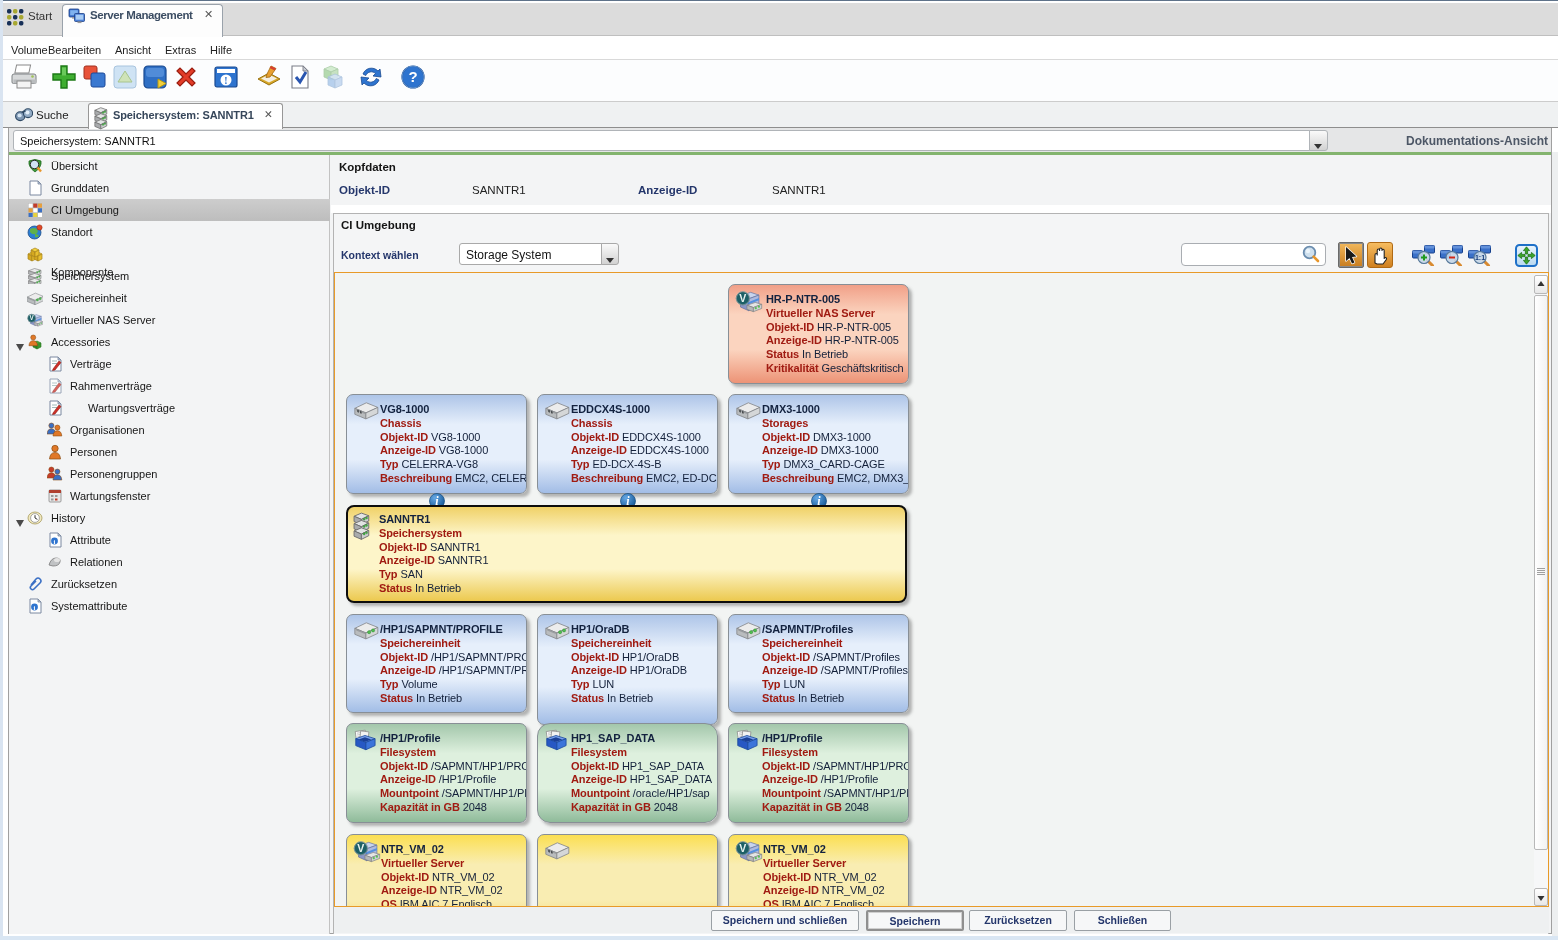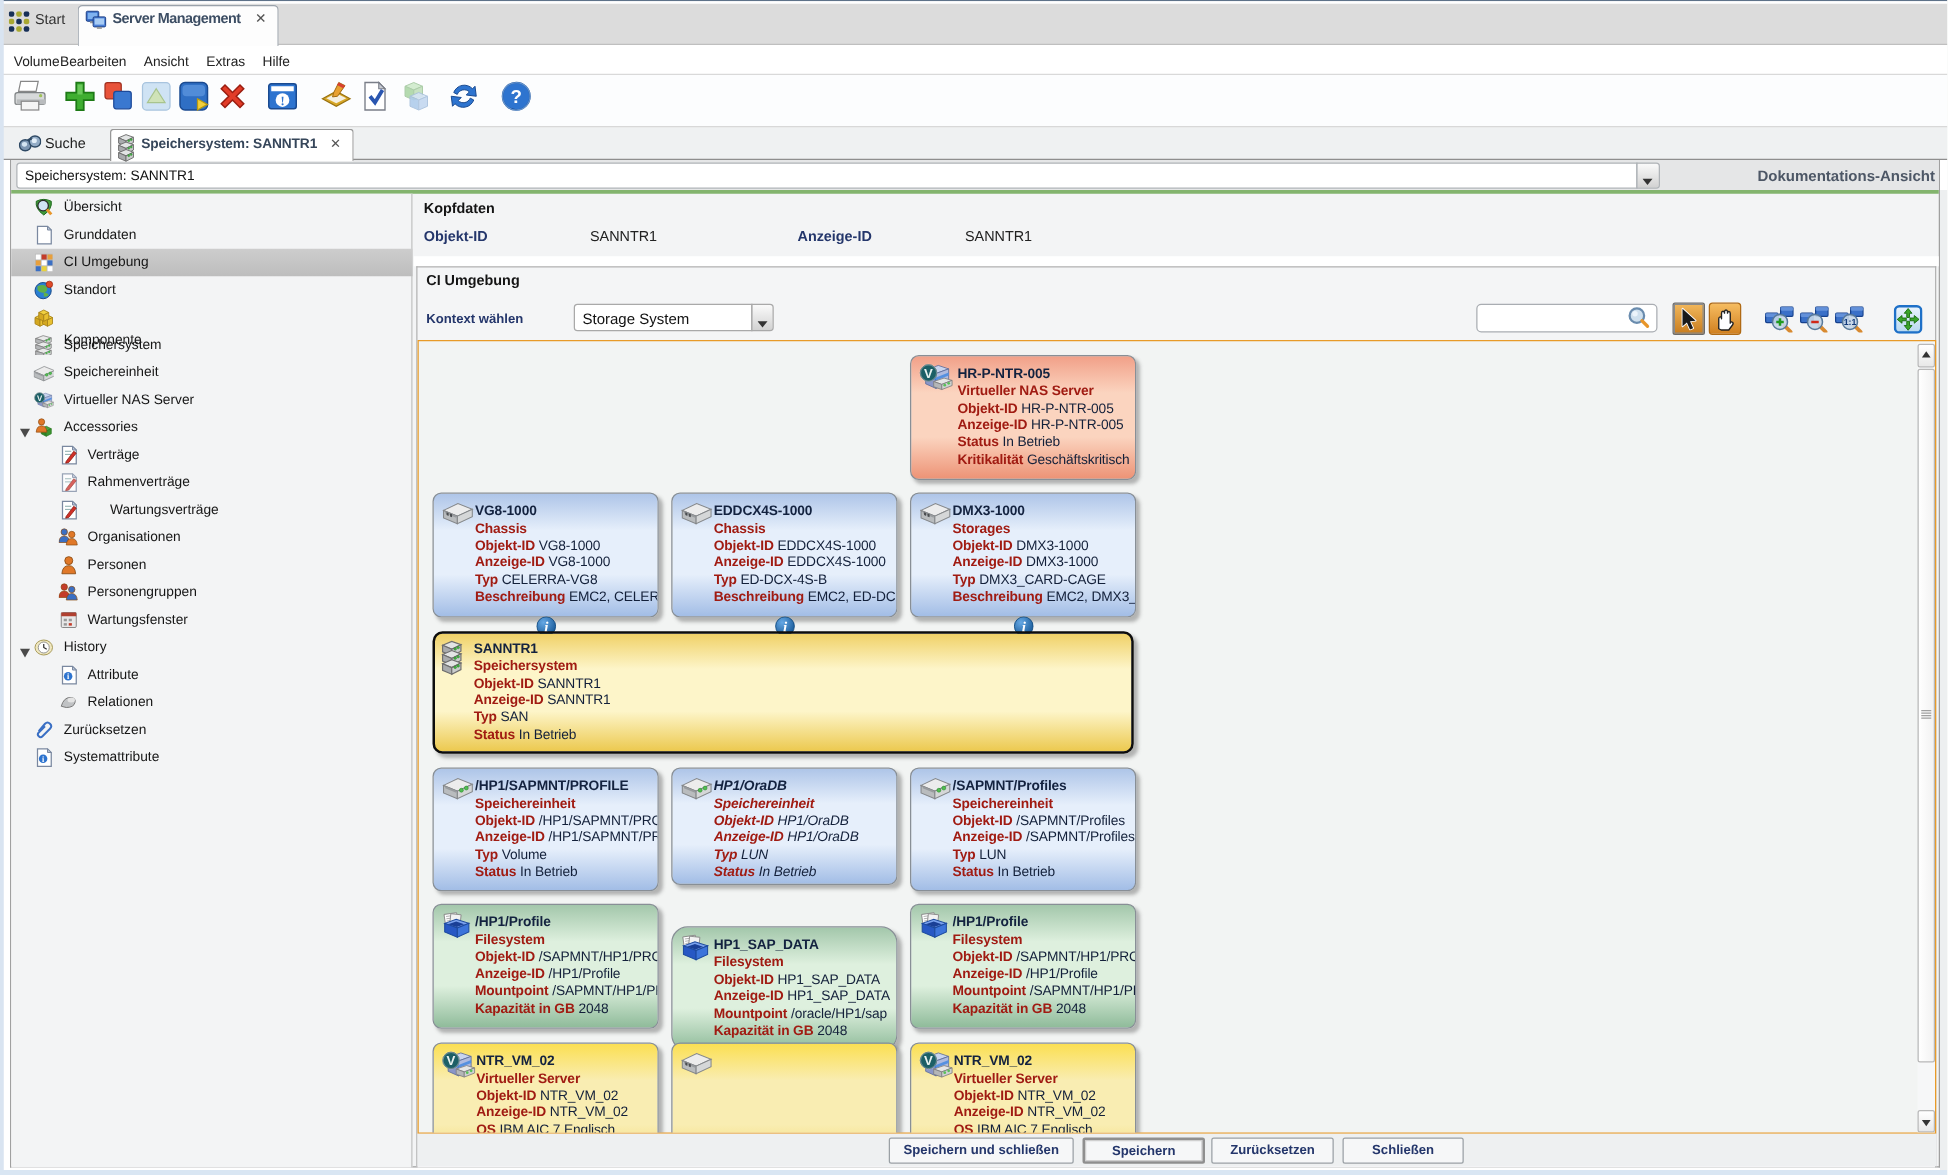--- a/index.html
+++ b/index.html
@@ -610,21 +610,21 @@
           </svg></div>
         <div class="abs" style="left:33px;top:8px;width:146px;white-space:nowrap;overflow:hidden;font-size:11px;line-height:13.8px;letter-spacing:-0.1px;">
           <div style="font-weight:bold;color:#13223f;">/HP1/SAPMNT/PROFILE</div>
           <div><span style="font-weight:bold;color:#a01b12;">Speichereinheit</span></div>
           <div><span style="font-weight:bold;color:#a01b12;">Objekt-ID</span><span style="color:#13203a;"> /HP1/SAPMNT/PRO</span></div>
           <div><span style="font-weight:bold;color:#a01b12;">Anzeige-ID</span><span style="color:#13203a;"> /HP1/SAPMNT/PR</span></div>
           <div><span style="font-weight:bold;color:#a01b12;">Typ</span><span style="color:#13203a;"> Volume</span></div>
           <div><span style="font-weight:bold;color:#a01b12;">Status</span><span style="color:#13203a;"> In Betrieb</span></div>
         </div>
       </div>
-      <div class="abs" style="left:202px;top:341px;width:181px;height:94px;background:linear-gradient(180deg,#aec5e8 0%,#e6effb 30%,#e6effb 66%,#a2bde6 100%);border:1px solid #888f96;border-radius:7px;box-sizing:border-box;box-shadow:3px 3px 3px rgba(100,100,100,0.45);z-index:1;overflow:hidden;font-style:italic;">
+      <div class="abs" style="left:202px;top:341px;width:181px;height:111px;background:linear-gradient(180deg,#aec5e8 0%,#e6effb 30%,#e6effb 66%,#a2bde6 100%);border:1px solid #888f96;border-radius:7px;box-sizing:border-box;box-shadow:3px 3px 3px rgba(100,100,100,0.45);z-index:1;overflow:hidden;">
         <div class="abs" style="left:5px;top:5px;width:30px;height:26px;"><svg width="30" height="26" viewBox="0 0 30 26">
             <g transform="translate(1,0.5) scale(0.92)">
               <polygon points="2,8.5 14.5,2.5 27,7.5 14,13.5" fill="#ececec" stroke="#84878a" stroke-width="0.9"></polygon>
               <polygon points="2,8.5 14,13.5 14,20 2,15" fill="#b9bcbe" stroke="#84878a" stroke-width="0.9"></polygon>
               <polygon points="14,13.5 27,7.5 27,14 14,20" fill="#d5d7d8" stroke="#84878a" stroke-width="0.9"></polygon>
               <polygon points="3.5,9.3 13,13.2 13,14.8 3.5,10.9" fill="#989b9e"></polygon>
               <circle cx="17.5" cy="12.7" r="1.7" fill="#52bd52" stroke="#2a8a2a" stroke-width="0.5"></circle>
               <circle cx="21.8" cy="10.8" r="1.7" fill="#52bd52" stroke="#2a8a2a" stroke-width="0.5"></circle>
             </g>
           </svg></div>
@@ -675,21 +675,21 @@
           </svg></div>
         <div class="abs" style="left:33px;top:8px;width:146px;white-space:nowrap;overflow:hidden;font-size:11px;line-height:13.8px;letter-spacing:-0.1px;">
           <div style="font-weight:bold;color:#13223f;">/HP1/Profile</div>
           <div><span style="font-weight:bold;color:#a01b12;">Filesystem</span></div>
           <div><span style="font-weight:bold;color:#a01b12;">Objekt-ID</span><span style="color:#13203a;"> /SAPMNT/HP1/PRO</span></div>
           <div><span style="font-weight:bold;color:#a01b12;">Anzeige-ID</span><span style="color:#13203a;"> /HP1/Profile</span></div>
           <div><span style="font-weight:bold;color:#a01b12;">Mountpoint</span><span style="color:#13203a;"> /SAPMNT/HP1/PF</span></div>
           <div><span style="font-weight:bold;color:#a01b12;">Kapazität in GB</span><span style="color:#13203a;"> 2048</span></div>
         </div>
       </div>
-      <div class="abs" style="left:202px;top:468px;width:181px;height:100px;background:linear-gradient(180deg,#a3c7ab 0%,#def0de 30%,#def0de 66%,#8fbb9a 100%);border:1px solid #888f96;border-radius:13px;box-sizing:border-box;box-shadow:3px 3px 3px rgba(100,100,100,0.45);z-index:1;overflow:hidden;padding-left:39px;">
+      <div class="abs" style="left:202px;top:450px;width:181px;height:100px;background:linear-gradient(180deg,#a3c7ab 0%,#def0de 30%,#def0de 66%,#8fbb9a 100%);border:1px solid #888f96;border-radius:13px;box-sizing:border-box;box-shadow:3px 3px 3px rgba(100,100,100,0.45);z-index:1;overflow:hidden;padding-left:39px;">
         <div class="abs" style="left:5px;top:5px;width:30px;height:26px;"><svg width="30" height="26" viewBox="0 0 30 26">
             <g transform="translate(1,0.5) scale(0.92)">
               <g transform="rotate(-8 8 6)">
                 <rect x="3" y="1.5" width="11" height="8" fill="#ffffff" stroke="#8a8a8a" stroke-width="0.8"></rect>
                 <line x1="4.5" y1="3.5" x2="12.5" y2="3.5" stroke="#b0b0b0" stroke-width="0.8"></line>
                 <line x1="4.5" y1="5.5" x2="12.5" y2="5.5" stroke="#b0b0b0" stroke-width="0.8"></line>
                 <line x1="4.5" y1="7.5" x2="12.5" y2="7.5" stroke="#b0b0b0" stroke-width="0.8"></line>
               </g>
               <rect x="8" y="2" width="9" height="7" fill="#f2f2f2" stroke="#8a8a8a" stroke-width="0.8" transform="rotate(6 12 5)"></rect>
               <polygon points="3,10 13,6.5 24,10 14,14" fill="#7aa2ee" stroke="#1c4a9e" stroke-width="0.9"></polygon>

